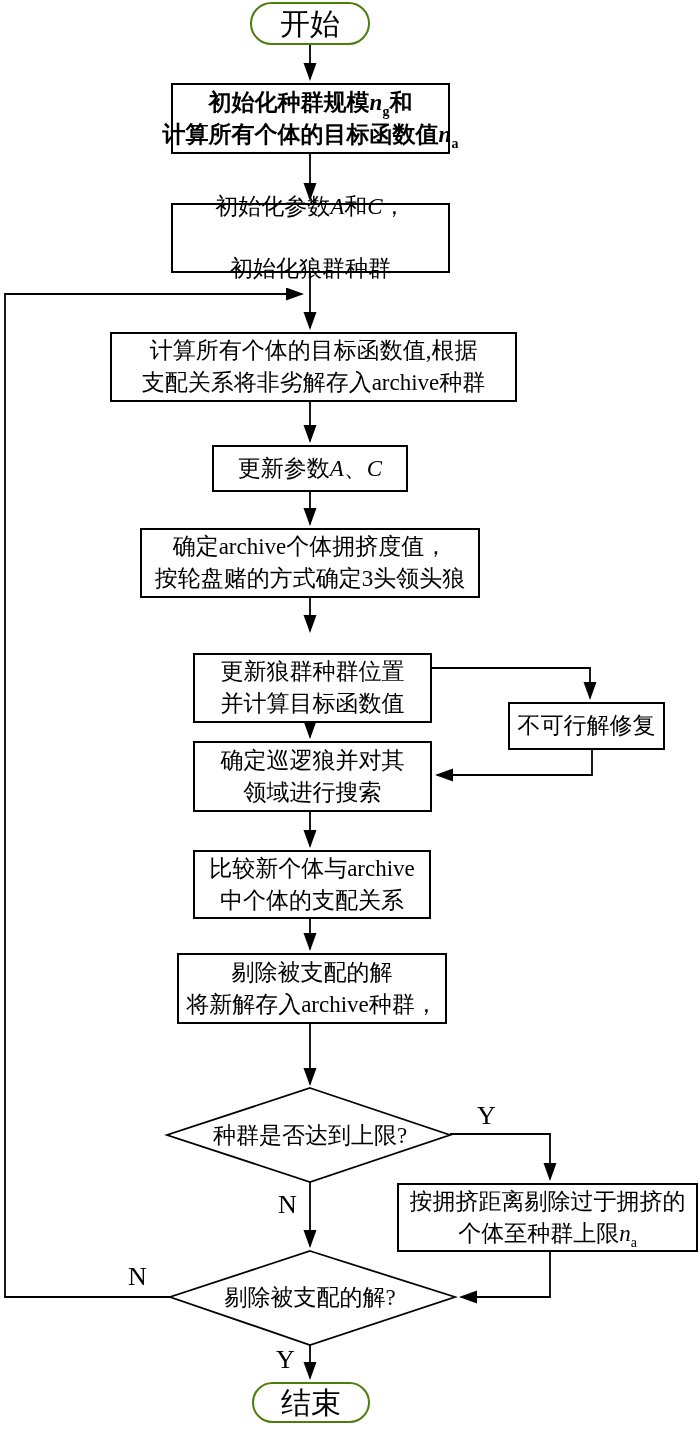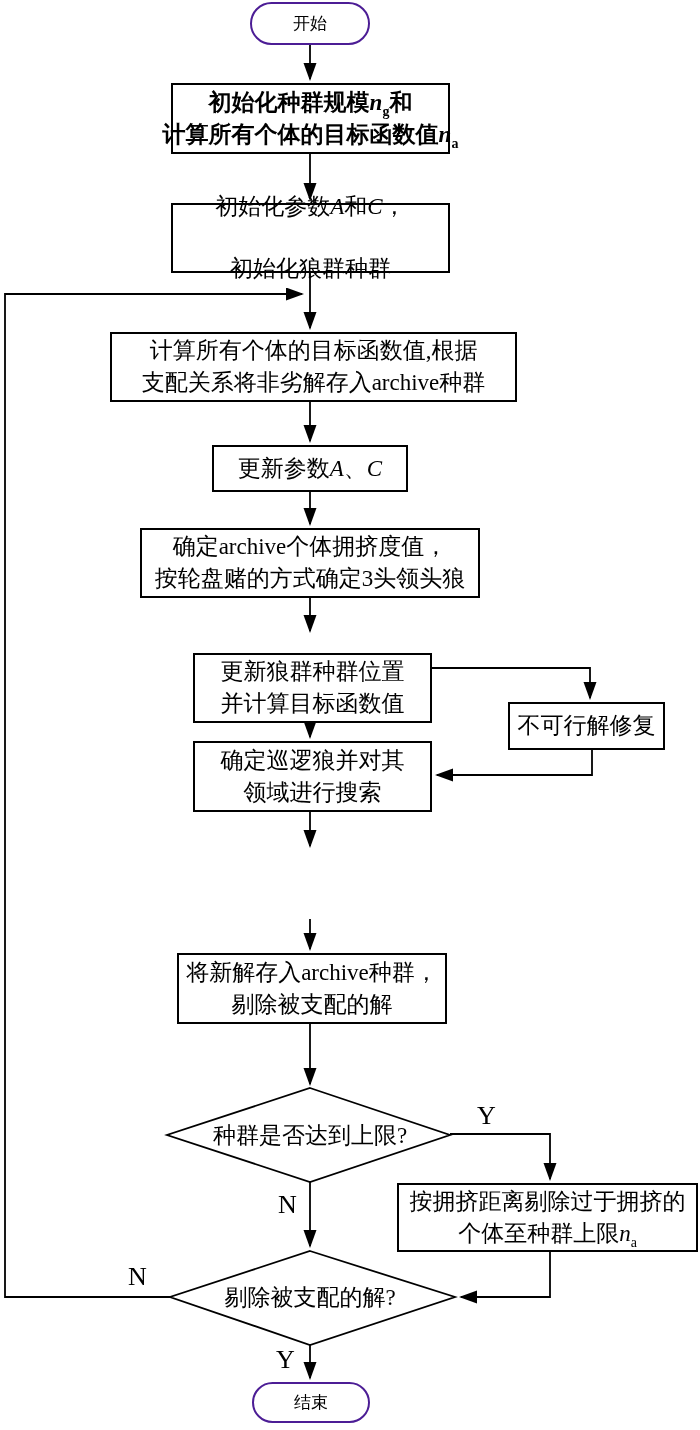--- a/index.html
+++ b/index.html
@@ -8,21 +8,21 @@
     font-family:"Liberation Serif","DejaVu Serif",serif;color:#000;
     overflow:hidden;
   }
   .layer{position:absolute;left:0;top:0;width:700px;height:1430px;}
   .node{
     position:absolute;box-sizing:border-box;background:#ffffff;
     display:flex;flex-direction:column;justify-content:center;align-items:center;
     text-align:center;font-size:23px;line-height:32px;white-space:nowrap;
   }
   .box{border:2px solid #000;}
-  .oval{border:2px solid #4c1d95;border-radius:24px;font-size:17px;}
+  .oval{border:2px solid #4d7c0f;border-radius:24px;font-size:30px;}
   .dtext{
     position:absolute;display:flex;align-items:center;justify-content:center;
     text-align:center;font-size:23px;background:transparent;white-space:nowrap;
   }
   .blabel{position:absolute;font-size:26px;line-height:26px;background:transparent;}
   i.var{font-style:italic;font-family:"Liberation Serif","DejaVu Serif",serif;}
   sub.vsub{font-size:14px;line-height:0;vertical-align:-6px;}
   svg path.conn{stroke:#000;stroke-width:1.8;fill:none;}
   svg polygon.diamond{fill:#ffffff;stroke:#000;stroke-width:1.8;}
 </style>
@@ -93,24 +93,28 @@
 
   <div class="node box" style="left:508px;top:702px;width:157px;height:48px;">
     <div><span>不可行解修复</span></div>
   </div>
 
   <div class="node box" style="left:193px;top:741px;width:239px;height:71px;">
     <div><span>确定巡逻狼并对其</span></div>
     <div><span>领域进行搜索</span></div>
   </div>
 
+  <div class="node box" style="left:193px;top:850px;width:238px;height:69px;">
+    <div><span>比较新个体与archive</span></div>
+    <div><span>中个体的支配关系</span></div>
+  </div>
 
   <div class="node box" style="left:177px;top:953px;width:270px;height:71px;">
+    <div><span>剔除被支配的解</span></div>
     <div><span>将新解存入archive种群，</span></div>
-    <div><span>剔除被支配的解</span></div>
   </div>
 
   <div class="dtext" style="left:180px;top:1112px;width:260px;height:46px;">
     <span>种群是否达到上限?</span>
   </div>
 
   <div class="node box" style="left:397px;top:1183px;width:301px;height:69px;">
     <div><span>按拥挤距离剔除过于拥挤的</span></div>
     <div><span>个体至种群上限</span><i class="var">n</i><sub class="vsub">a</sub></div>
   </div>

